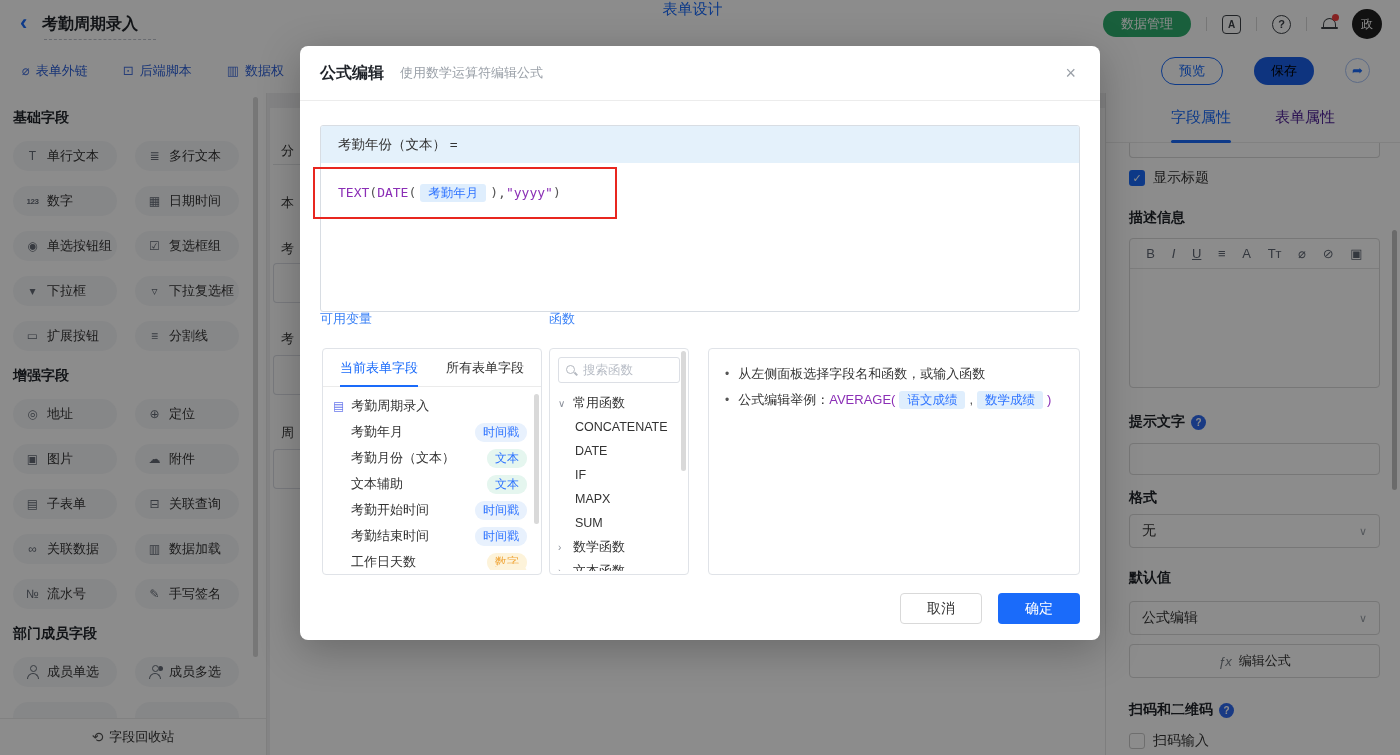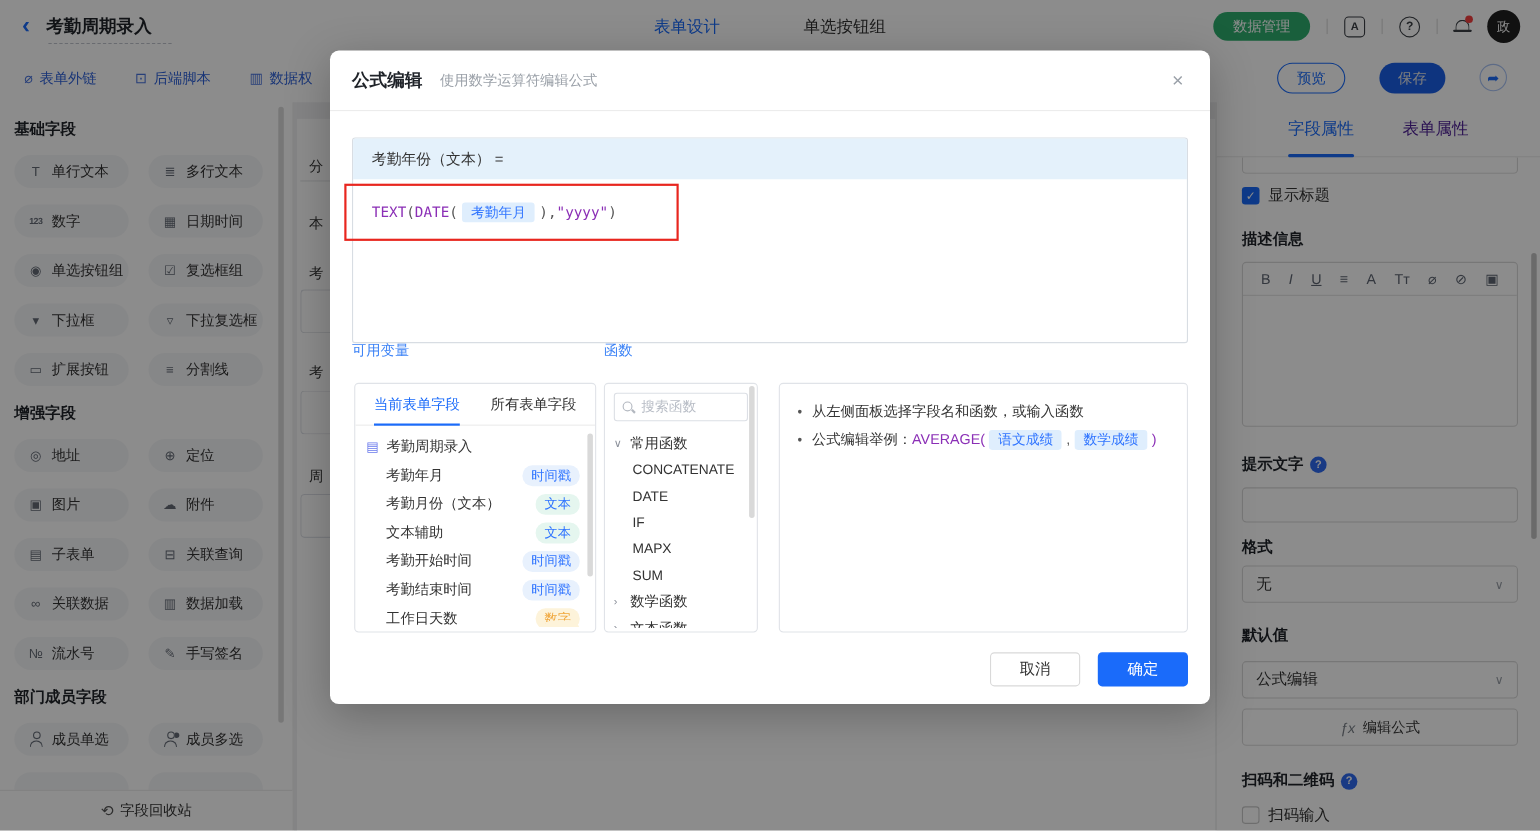--- a/index.html
+++ b/index.html
@@ -4,42 +4,42 @@
 <style>
   * { margin:0; padding:0; box-sizing:border-box; }
   html,body { width:1400px; height:755px; overflow:hidden; }
   body { font-family:"Liberation Sans","DejaVu Sans",sans-serif; color:#333; background:#fff; position:relative; font-size:13px; }
 
   
   .topbar { position:absolute; left:0; top:0; width:1400px; height:48px; background:#fff; }
   .back-ic { position:absolute; left:20px; top:11px; font-size:22px; font-weight:bold; color:#1a6bfa; line-height:24px; }
   .page-title { position:absolute; left:42px; top:14px; font-size:16px; font-weight:bold; color:#1f2329; }
   .title-dash { position:absolute; left:44px; top:39px; width:112px; border-bottom:1px dashed #bfc4cc; }
-  .htabs { position:absolute; left:50%; top:0; transform:translateX(-50%); height:48px; display:flex; align-items:center; gap:76px; }
+  .htabs { position:absolute; left:50%; top:0; transform:translateX(-50%); height:48px; display:flex; align-items:flex-start; gap:76px;flex-direction:column; }
   .htab { font-size:15px; color:#333; cursor:pointer; white-space:nowrap; }
   .htab.active { color:#1a6bfa; }
   .topbar-right { position:absolute; right:18px; top:0; height:48px; display:flex; align-items:center; gap:15px; }
   .pill-green { height:26px; padding:0 18px; background:#2fae6e; color:#fff; border-radius:13px; font-size:13px; display:flex; align-items:center; }
   .tb-sep { width:1px; height:14px; background:#d8d8d8; }
   .sq-ic { width:19px; height:19px; border:1.6px solid #3c4046; border-radius:4px; display:flex; align-items:center; justify-content:center; font-size:10px; font-weight:bold; color:#3c4046; }
   .circ-ic { width:19px; height:19px; border:1.6px solid #3c4046; border-radius:50%; display:flex; align-items:center; justify-content:center; font-size:11px; font-weight:bold; color:#3c4046; }
   .bell { position:relative; width:15px; height:15px; }
   .bell::before { content:""; position:absolute; left:1px; top:1px; width:11px; height:9px; border:1.6px solid #3c4046; border-bottom:none; border-radius:7px 7px 0 0; }
   .bell::after { content:""; position:absolute; left:-1px; top:10px; width:17px; height:2px; background:#3c4046; border-radius:1px; }
   .bell .dot { position:absolute; right:-2px; top:-3px; width:7px; height:7px; background:#f53f3f; border-radius:50%; }
   .avatar { width:30px; height:30px; border-radius:50%; background:#1f1f1f; color:#fff; font-size:12px; display:flex; align-items:center; justify-content:center; }
 
   
   .subbar { position:absolute; left:0; top:48px; width:1400px; height:45px; background:#fff; }
   .toolbar-links { position:absolute; left:22px; top:0; height:45px; display:flex; align-items:center; gap:35px; }
   .tlink { display:flex; align-items:center; gap:6px; color:#2f62d9; font-size:13px; cursor:pointer; white-space:nowrap; }
   .tlink-ic { font-size:13px; color:#4a74dd; }
   .subbar-right { position:absolute; right:30px; top:0; height:45px; display:flex; align-items:center; gap:31px; }
   .btn-preview { height:28px; padding:0 17px; border:1px solid #1a6bfa; color:#1a6bfa; background:#fff; border-radius:14px; font-size:13px; display:flex; align-items:center; }
-  .btn-save { height:28px; padding:0 17px; background:#1a5fe8; color:#e5e5e5; border-radius:14px; font-size:13px; display:flex; align-items:center; }
+  .btn-save { height:28px; padding:0 17px; background:#1a5fe8; color:#000000; border-radius:14px; font-size:13px; display:flex; align-items:center; }
   .btn-share { width:25px; height:25px; border:1px solid #a9c3f5; border-radius:50%; color:#1a6bfa; font-size:13px; display:flex; align-items:center; justify-content:center; }
 
   
   .sidebar { position:absolute; left:0; top:93px; width:267px; height:662px; background:#fff; border-right:1px solid #e8e8e8; overflow:hidden; }
   .sec-title { margin:14px 0 0 13px; font-size:14px; font-weight:bold; color:#1f2329; line-height:20px; }
   .sec-title + .sec-grid { margin-top:14px; }
   .sidebar .sec-title:nth-of-type(1) { margin-top:14px; }
   .sec-grid { margin:14px 0 0 13px; display:grid; grid-template-columns:104px 104px; column-gap:18px; row-gap:15px; }
   .f-btn { height:30px; border-radius:15px; background:#f5f6f8; display:flex; align-items:center; padding-left:12px; gap:7px; cursor:pointer; }
   .f-ic { width:15px; text-align:center; font-size:12px; color:#646b76; flex:none; }

